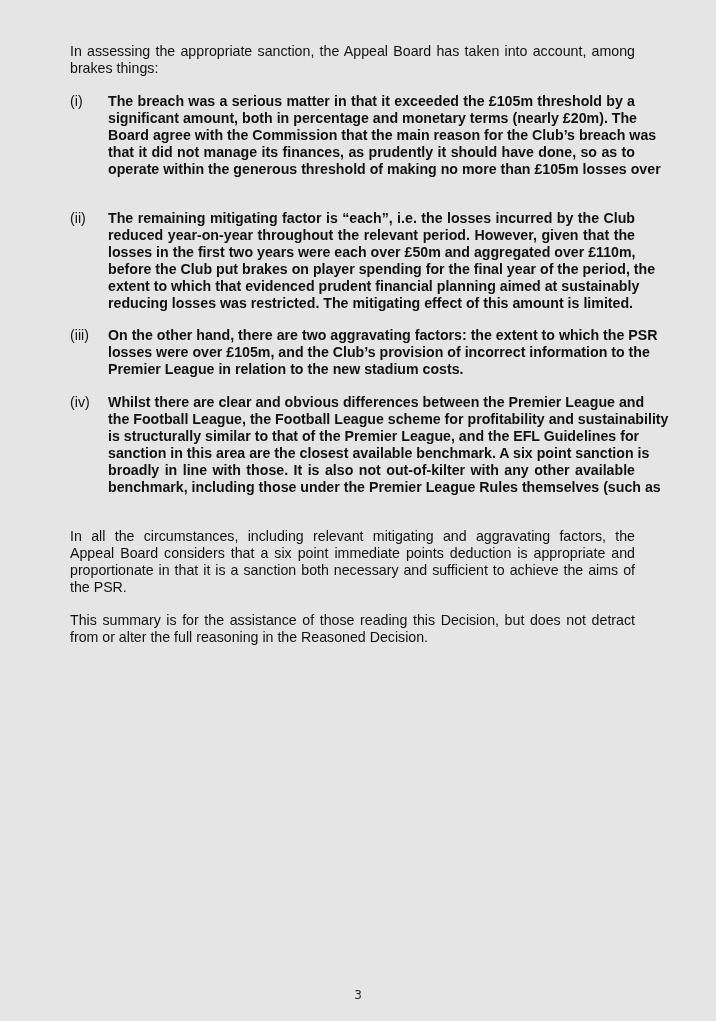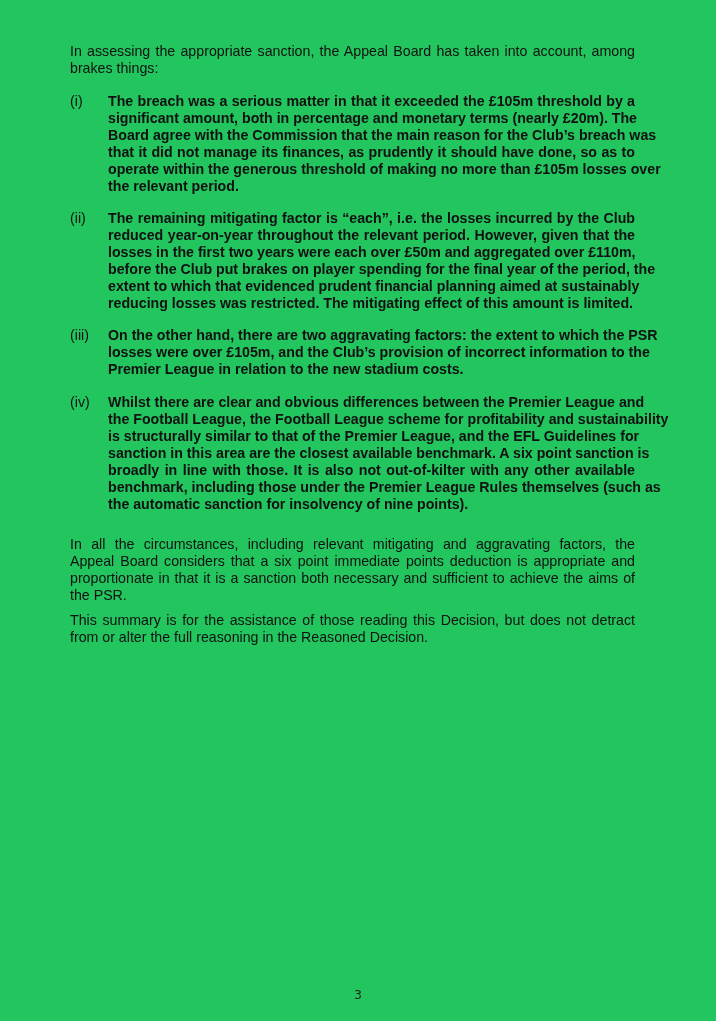--- a/index.html
+++ b/index.html
@@ -1,19 +1,19 @@
 <!DOCTYPE html>
 <html><head>
 <meta charset="utf-8">
 <style>
   html, body { margin: 0; padding: 0; background: #ffffff; }
   body { width: 716px; height: 1021px; position: relative; overflow: hidden; }
   .page {
     position: absolute; left: 0; top: 0; width: 716px; height: 1021px;
-    background: #22c55e; color: #111111;
+    background: #e5e5e5; color: #111111;
     font-family: "Liberation Sans", sans-serif;
     font-size: 14.2px; line-height: 17px;
   }
   .para {
     position: absolute; left: 70px; width: 565px;
     text-align: justify;
   }
   .line { display: block; text-align: justify; text-align-last: justify; white-space: nowrap; height: 17px; }
   .line.last { text-align-last: left; }
   .item { position: absolute; left: 70px; width: 565px; }
@@ -35,21 +35,20 @@
   </div>
 
   <div class="item" style="top:93px;">
     <span class="item-label">(i)</span>
     <div class="item-body">
       <span class="line">The breach was a serious matter in that it exceeded the £105m threshold by a</span>
       <span class="line">significant amount, both in percentage and monetary terms (nearly £20m).  The</span>
       <span class="line">Board agree with the Commission that the main reason for the Club’s breach was</span>
       <span class="line">that it did not manage its finances, as prudently it should have done, so as to</span>
       <span class="line">operate within the generous threshold of making no more than £105m losses over</span>
-      <span class="line last">the relevant period.</span>
     </div>
   </div>
 
   <div class="item" style="top:210px;">
     <span class="item-label">(ii)</span>
     <div class="item-body">
       <span class="line">The remaining mitigating factor is “each”, i.e. the losses incurred by the Club</span>
       <span class="line">reduced year-on-year throughout the relevant period.  However, given that the</span>
       <span class="line">losses in the first two years were each over £50m and aggregated over £110m,</span>
       <span class="line">before the Club put brakes on player spending for the final year of the period, the</span>
@@ -69,25 +68,24 @@
 
   <div class="item" style="top:394px;">
     <span class="item-label">(iv)</span>
     <div class="item-body">
       <span class="line">Whilst there are clear and obvious differences between the Premier League and</span>
       <span class="line">the Football League, the Football League scheme for profitability and sustainability</span>
       <span class="line">is structurally similar to that of the Premier League, and the EFL Guidelines for</span>
       <span class="line">sanction in this area are the closest available benchmark.  A six point sanction is</span>
       <span class="line">broadly in line with those.  It is also not out-of-kilter with any other available</span>
       <span class="line">benchmark, including those under the Premier League Rules themselves (such as</span>
-      <span class="line last">the automatic sanction for insolvency of nine points).</span>
     </div>
   </div>
 
-  <div class="para" style="top:528px;margin-top:8px;">
+  <div class="para" style="top:528px;">
     <span class="line">In all the circumstances, including relevant mitigating and aggravating factors, the</span>
     <span class="line">Appeal Board considers that a six point immediate points deduction is appropriate and</span>
     <span class="line">proportionate in that it is a sanction both necessary and sufficient to achieve the aims of</span>
     <span class="line last">the PSR.</span>
   </div>
 
   <div class="para" style="top:612px;">
     <span class="line">This summary is for the assistance of those reading this Decision, but does not detract</span>
     <span class="line last">from or alter the full reasoning in the Reasoned Decision.</span>
   </div>

